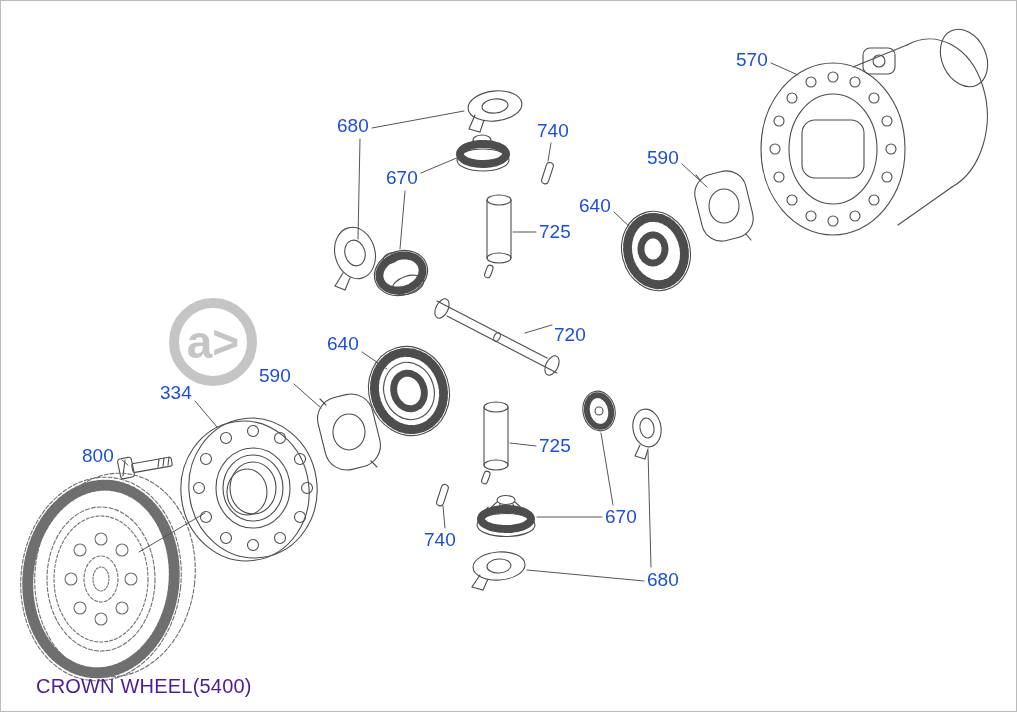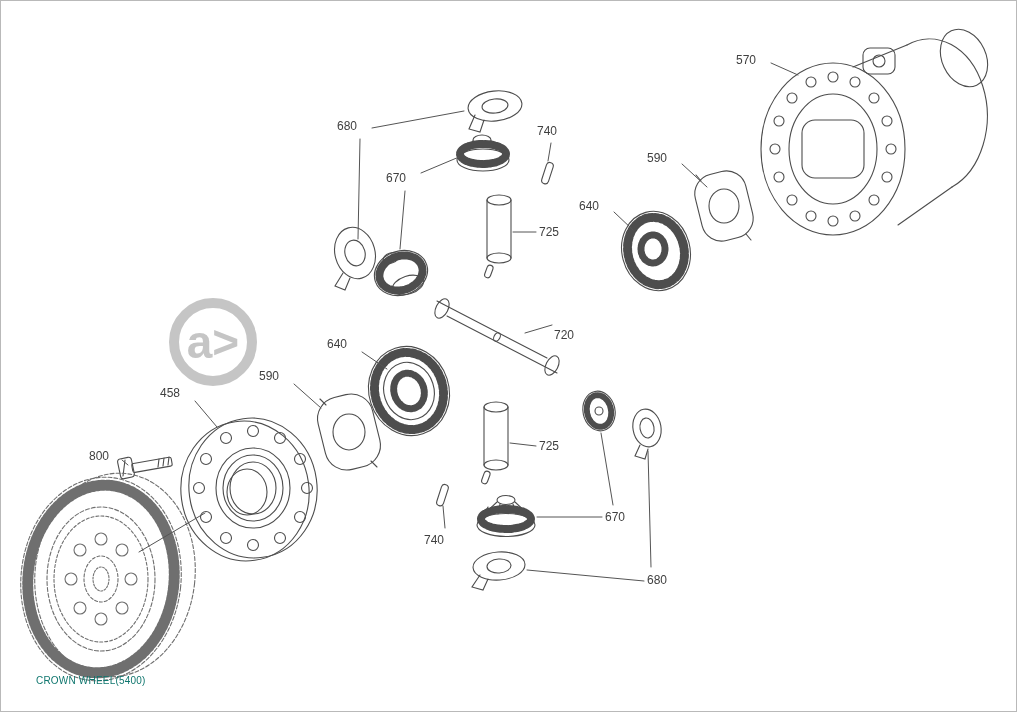--- a/index.html
+++ b/index.html
@@ -3,25 +3,25 @@
 <meta charset="utf-8">
 <style>
   html,body{margin:0;padding:0;background:#ffffff;}
   .page{
     position:relative;width:1017px;height:712px;background:#ffffff;
     border:1px solid #b9b9b9;box-sizing:border-box;overflow:hidden;
     font-family:"Liberation Sans","DejaVu Sans",sans-serif;
   }
   .diagram-svg{position:absolute;left:0;top:0;z-index:1;}
   .callout{
-    position:absolute;font-size:12px;color:#404040;z-index:3;
+    position:absolute;font-size:19px;color:#1d4ed8;z-index:3;
     white-space:nowrap;line-height:20px;
   }
   .caption{
-    position:absolute;left:35px;top:674px;font-size:10px;color:#0f766e;
+    position:absolute;left:35px;top:674px;font-size:20px;color:#4c1d95;
     z-index:3;letter-spacing:.2px;
   }
   .watermark{
     position:absolute;left:168px;top:297px;display:flex;align-items:center;
     gap:16px;color:#8c8c8c;opacity:.5;z-index:2;pointer-events:none;
   }
   .wm-logo{
     width:88px;height:88px;border:10px solid currentColor;border-radius:50%;
     display:flex;align-items:center;justify-content:center;
     font-size:46px;font-weight:700;box-sizing:border-box;
@@ -263,22 +263,22 @@
   <div class="callout" style="left:735px;top:49px">570</div>
   <div class="callout" style="left:336px;top:115px">680</div>
   <div class="callout" style="left:536px;top:120px">740</div>
   <div class="callout" style="left:385px;top:167px">670</div>
   <div class="callout" style="left:646px;top:147px">590</div>
   <div class="callout" style="left:578px;top:195px">640</div>
   <div class="callout" style="left:538px;top:221px">725</div>
   <div class="callout" style="left:553px;top:324px">720</div>
   <div class="callout" style="left:326px;top:333px">640</div>
   <div class="callout" style="left:258px;top:365px">590</div>
-  <div class="callout" style="left:159px;top:382px">458</div>
-  <div class="callout" style="left:88px;top:445px">800</div>
+  <div class="callout" style="left:159px;top:382px">334</div>
+  <div class="callout" style="left:81px;top:445px">800</div>
   <div class="callout" style="left:538px;top:435px">725</div>
   <div class="callout" style="left:604px;top:506px">670</div>
   <div class="callout" style="left:423px;top:529px">740</div>
   <div class="callout" style="left:646px;top:569px">680</div>
 
   <div class="caption">CROWN WHEEL(5400)</div>
 
 </div>
 
 </body></html>

